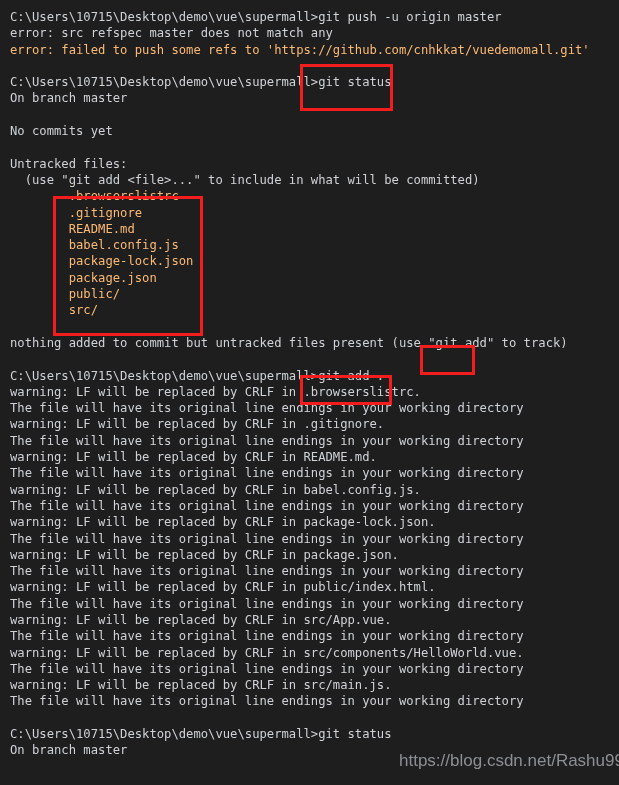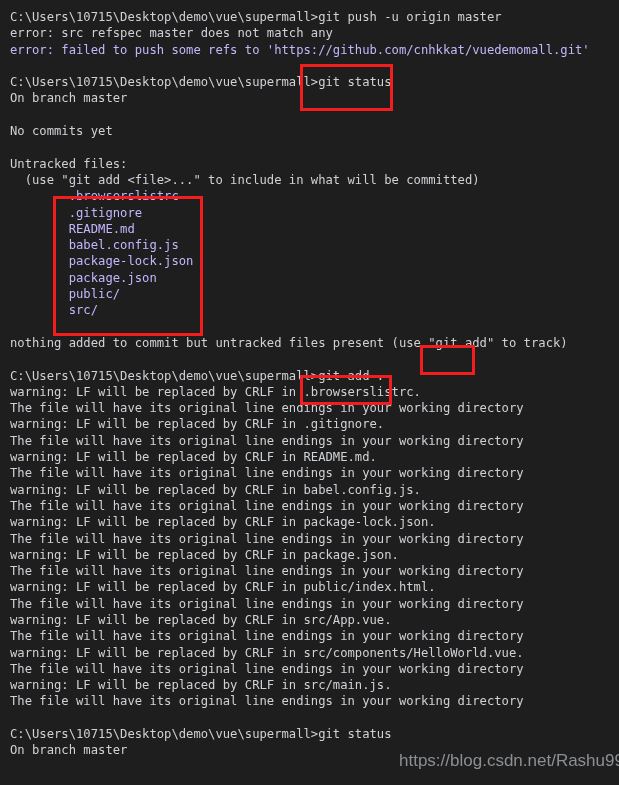--- a/index.html
+++ b/index.html
@@ -23,21 +23,21 @@
     left: 10px;
     top: 9px;
     width: 609px;
     white-space: pre;
   }
   .line {
     height: 16.3px;
     color: #cfd2d6;
     letter-spacing: 0px;
   }
-  .line.red   { color: #c4b5fd; }
+  .line.red   { color: #fdba74; }
   .line.blank { color: transparent; }
 
   
   .anno {
     position: absolute;
     border: 3px solid #f41d1d;
     box-sizing: border-box;
     pointer-events: none;
     background: transparent;
   }

